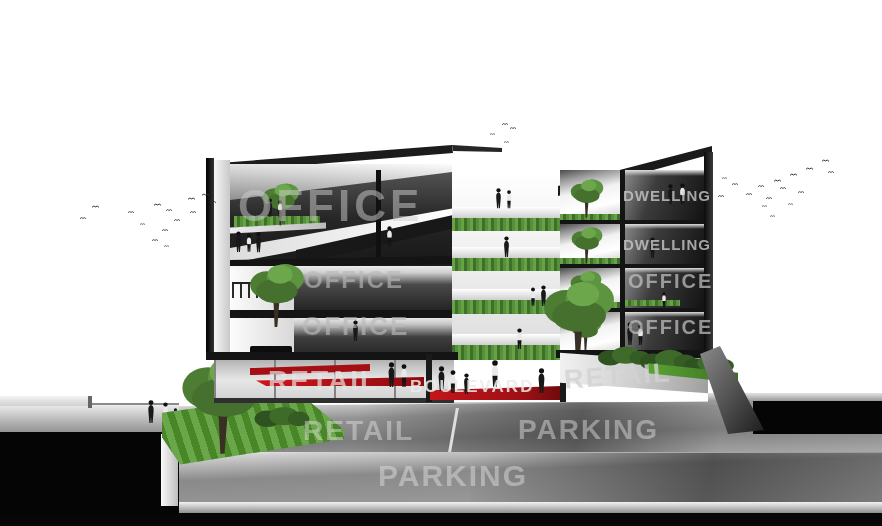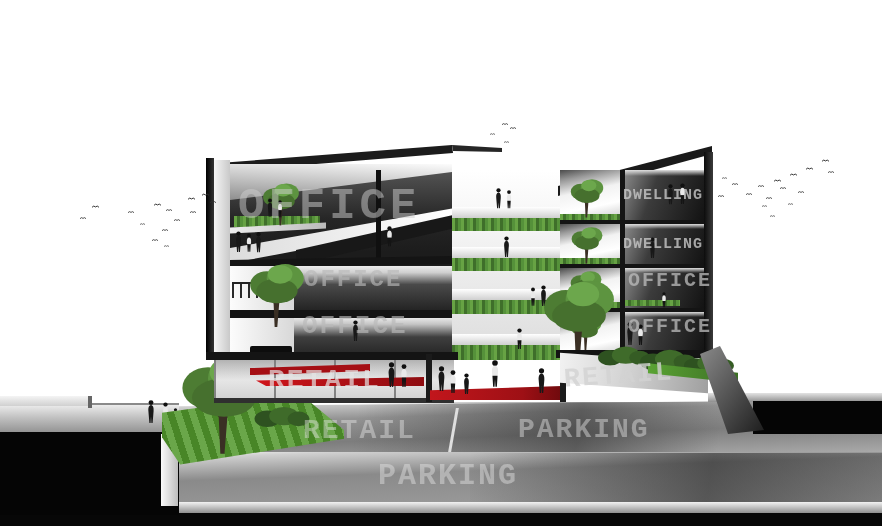--- a/index.html
+++ b/index.html
@@ -1,17 +1,17 @@
 <!DOCTYPE html>
 <html><head>
 <meta charset="utf-8">
 <style>
   html,body{margin:0;padding:0;background:#fff;}
   .canvas{position:relative;width:882px;height:526px;background:#ffffff;overflow:hidden;
-          font-family:Liberation Mono, monospace;}
+          font-family:Liberation Sans, sans-serif;}
   .abs{position:absolute;}
   .label{position:absolute;font-weight:bold;white-space:nowrap;color:rgba(220,220,220,0.62);
          letter-spacing:2px;line-height:1;}
   .fringe{background:repeating-linear-gradient(90deg,#67a344 0 3px,#3f6f2a 3px 6px,#55913a 6px 9px);}
   .slab{background:#141414;}
 </style>
 </head>
 <body>
 
 <div class="canvas">
@@ -319,20 +319,21 @@
   </svg>
 
   <div class="label" style="left:238px;top:184px;font-size:44px;letter-spacing:4px;color:rgba(205,205,205,0.5);">OFFICE</div>
   <div class="label" style="left:304px;top:268px;font-size:24px;color:rgba(185,185,185,0.65);">OFFICE</div>
   <div class="label" style="left:302px;top:313px;font-size:26px;color:rgba(185,185,185,0.65);">OFFICE</div>
   <div class="label" style="left:623px;top:188px;font-size:15px;letter-spacing:1px;color:rgba(200,200,200,0.8);">DWELLING</div>
   <div class="label" style="left:623px;top:237px;font-size:15px;letter-spacing:1px;color:rgba(200,200,200,0.8);">DWELLING</div>
   <div class="label" style="left:628px;top:271px;font-size:20px;color:rgba(190,190,190,0.75);">OFFICE</div>
   <div class="label" style="left:628px;top:317px;font-size:20px;color:rgba(190,190,190,0.75);">OFFICE</div>
   <div class="label" style="left:268px;top:367px;font-size:28px;color:rgba(228,228,228,0.7);">RETAIL</div>
+  <div class="label" style="left:410px;top:378px;font-size:17px;color:rgba(235,235,235,0.85);">BOULEVARD</div>
   <div class="label" style="left:564px;top:363px;font-size:27px;transform:rotate(-4deg);color:rgba(210,210,210,0.8);">RETAIL</div>
   <div class="label" style="left:303px;top:417px;font-size:28px;color:rgba(228,228,228,0.45);">RETAIL</div>
   <div class="label" style="left:518px;top:416px;font-size:28px;color:rgba(228,228,228,0.45);">PARKING</div>
   <div class="label" style="left:378px;top:461px;font-size:30px;color:rgba(228,228,228,0.45);">PARKING</div>
 
   <svg class="abs" style="left:70px;top:188px" width="150" height="66">
     <use href="#bird" x="22" y="16" width="7" height="5"></use>
       <use href="#bird" x="10" y="28" width="6" height="4"></use>
     <use href="#bird" x="58" y="22" width="6" height="4"></use>
       <use href="#bird" x="84" y="14" width="7" height="5"></use>

